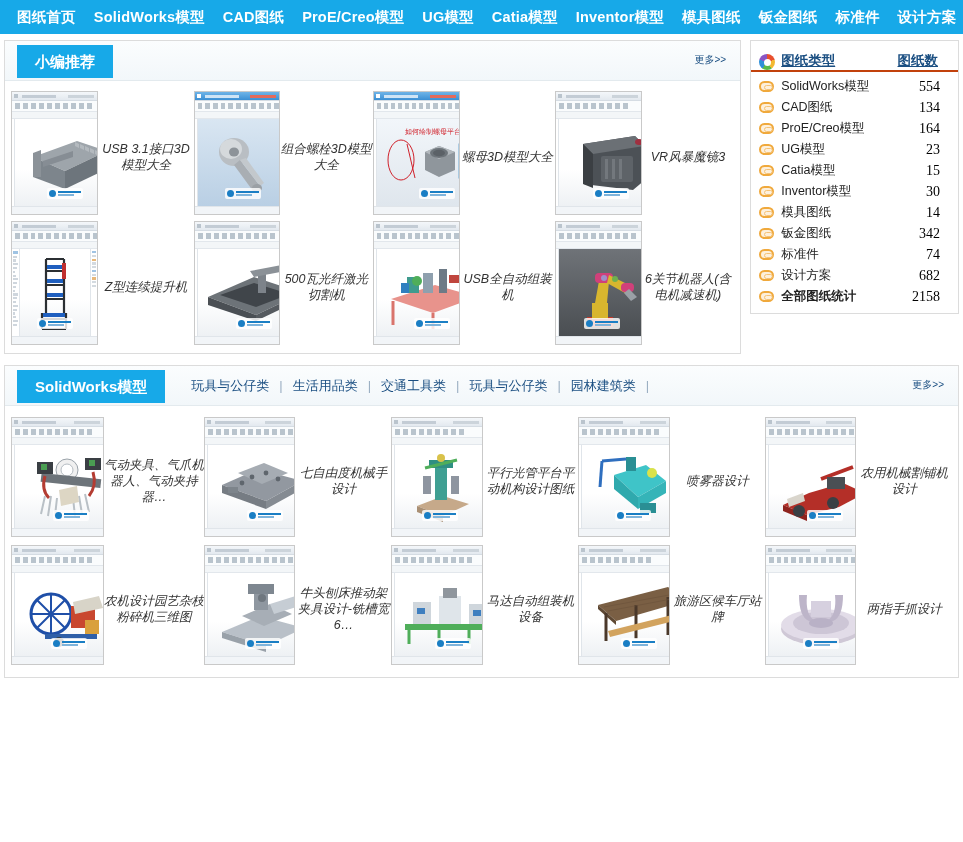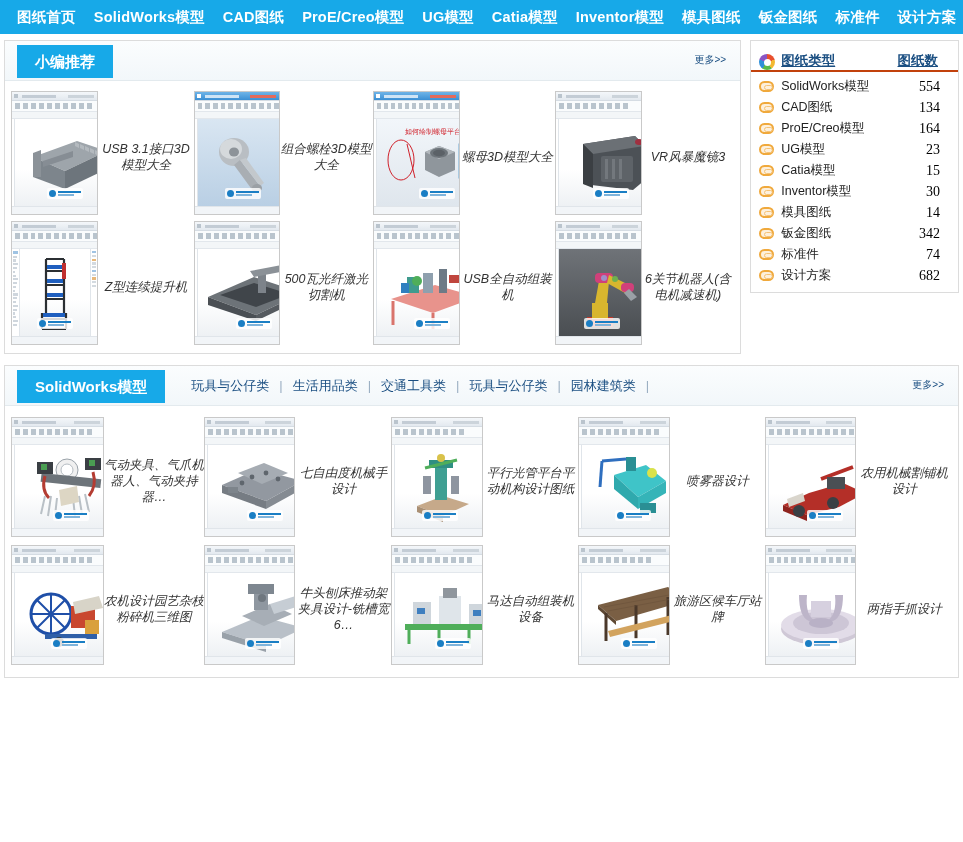--- a/index.html
+++ b/index.html
@@ -972,20 +972,25 @@
         <div class="side-item">
           <div class="clip-icon"></div>
           <div class="side-item-label">标准件</div>
           <div class="side-item-num">74</div>
         </div>
         <div class="side-item">
           <div class="clip-icon"></div>
           <div class="side-item-label">设计方案</div>
           <div class="side-item-num">682</div>
         </div>
+        <div class="side-item total">
+          <div class="clip-icon"></div>
+          <div class="side-item-label">全部图纸统计</div>
+          <div class="side-item-num">2158</div>
+        </div>
 
       </div>
     </div>
   </div>
 
   <div class="panel section2">
     <div class="panel-head">
       <div class="tag-blue">SolidWorks模型</div>
       <div class="cats">
         <a>玩具与公仔类</a>

